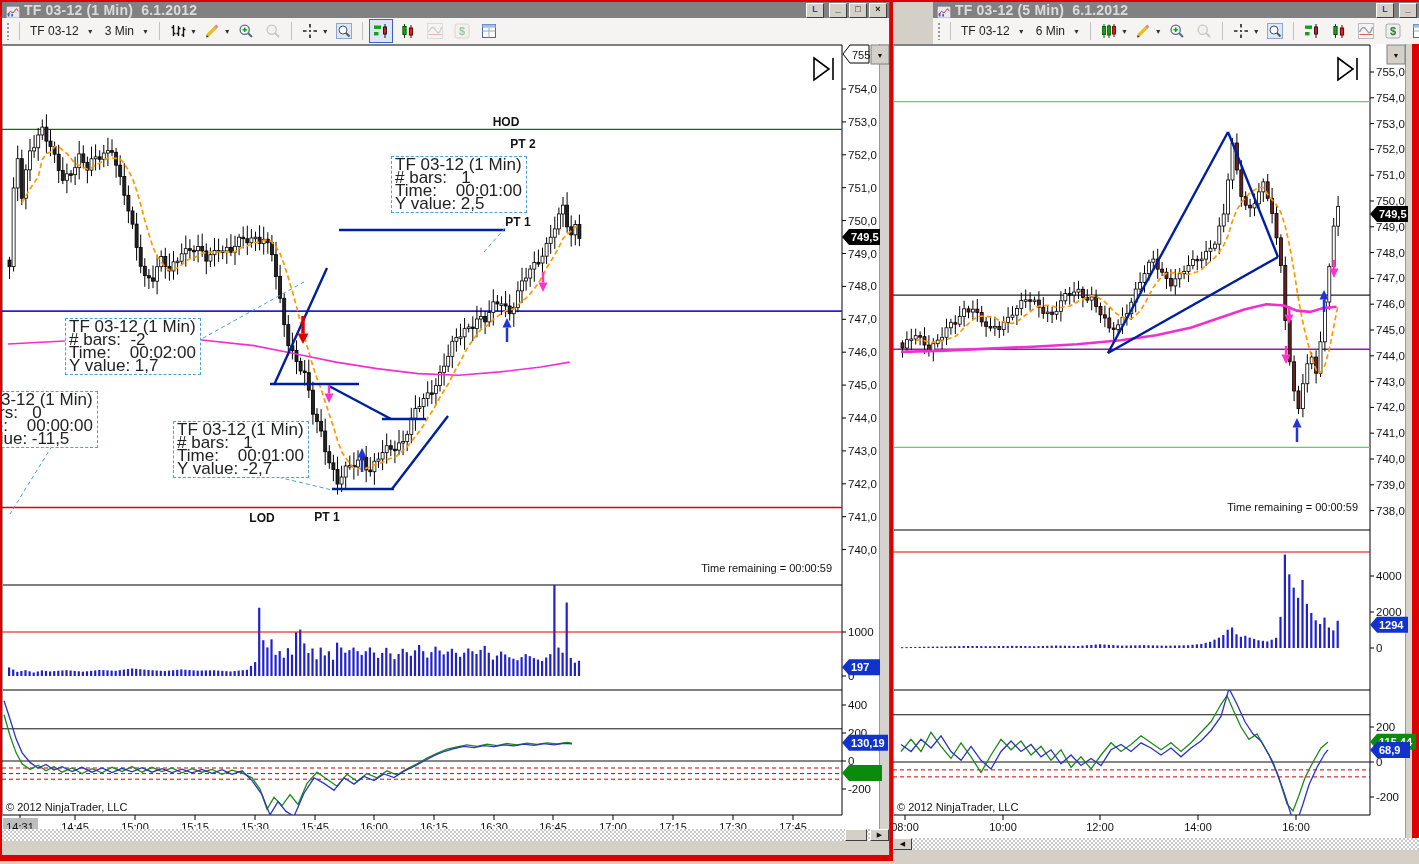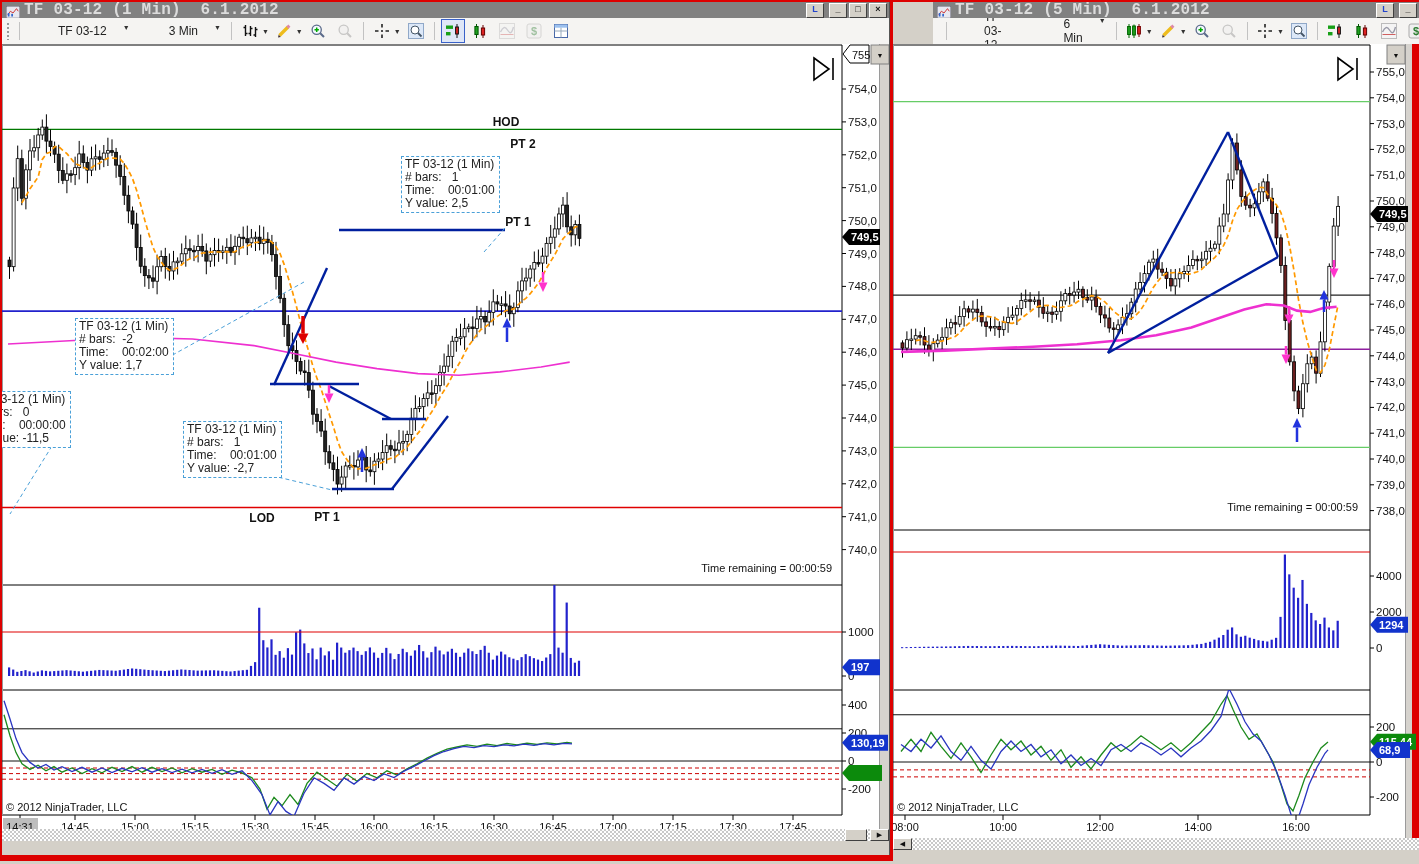--- a/index.html
+++ b/index.html
@@ -3,40 +3,40 @@
 <meta charset="utf-8">
 <style>
   html,body{margin:0;padding:0;}
   body{width:1419px;height:864px;background:#dd0000;position:relative;overflow:hidden;
        font-family:"Liberation Sans",sans-serif;}
   .window{position:absolute;top:2px;background:#d4d0c8;border-right:1px solid #555;}
   .win0{left:2px;width:887px;height:853px;}
   .win1{left:893px;width:526px;height:862px;border-right:none;padding-left:40px;}
   .titlebar{height:16px;background:#818181;display:flex;align-items:center;padding-left:4px;position:relative;}
   .tb-icon{width:14px;height:12px;margin-right:4px;flex:0 0 auto;}
-  .tb-title{font-size:16px;font-weight:bold;color:#dcdcdc;white-space:pre;letter-spacing:.2px;font-family:Liberation Mono, monospace;}
+  .tb-title{font-size:14px;font-weight:bold;color:#dcdcdc;white-space:pre;letter-spacing:.2px;}
   .tb-controls{position:absolute;right:2px;top:1px;display:flex;gap:2px;}
   .tb-btn{width:16px;height:13px;background:#d4d0c8;border:1px solid;border-color:#fff #404040 #404040 #fff;
           font-size:9px;line-height:11px;text-align:center;font-weight:bold;color:#111;}
   .tb-btn.link{color:#2244cc;margin-right:3px;}
   .toolbar{height:26px;background:#f5f4f2;border-bottom:1px solid #b8b8b8;display:flex;align-items:center;gap:3px;padding:0 4px;}
   .grip{width:5px;height:18px;margin-right:2px;
         background-image:radial-gradient(#9a9a9a 40%,transparent 45%);background-size:4px 4px;}
   .sep{width:1px;height:18px;background:#c2c2c2;margin:0 3px;}
-  .combo{display:flex;align-items:flex-start;gap:16px;font-size:12px;color:#222;padding:2px 4px;cursor:default;margin-left:28px;}
+  .combo{display:flex;align-items:center;gap:8px;font-size:12px;color:#222;padding:2px 4px;cursor:default;}
   .dd{font-size:7px;color:#333;}
   .ticon{width:22px;height:22px;display:flex;align-items:center;justify-content:center;border:1px solid transparent;}
   .ticon svg{width:16px;height:16px;}
   .ticon.disabled{opacity:.42;}
   .ticon.selected{border:1px solid #3a62c8;background:#dfe7f7;}
   .iconwrap{display:flex;align-items:center;}
   .chart{position:absolute;top:42px;left:0;right:0;height:797px;background:#fff;overflow:hidden;}
   .chart svg{position:absolute;left:0;top:0;}
-  .tooltip{position:absolute;background:#fff;border:1px dashed #4aa0d8;color:#222;font-size:12px;
-           line-height:13px;padding:1px 4px 2px 3px;white-space:pre;z-index:5;margin-left:10px;}
+  .tooltip{position:absolute;background:#fff;border:1px dashed #4aa0d8;color:#222;font-size:17px;
+           line-height:13px;padding:1px 4px 2px 3px;white-space:pre;z-index:5;}
   .hscroll{position:absolute;left:0;right:0;bottom:14px;height:12px;
      background:#fff;background-image:
        linear-gradient(45deg,#c9c9c9 25%,transparent 25%,transparent 75%,#c9c9c9 75%),
        linear-gradient(45deg,#c9c9c9 25%,transparent 25%,transparent 75%,#c9c9c9 75%);
      background-size:4px 4px;background-position:0 0,2px 2px;}
   .sb-btn{position:absolute;top:0;width:19px;height:12px;background:#d4d0c8;
           border:1px solid;border-color:#fff #404040 #404040 #fff;
           font-size:7px;line-height:10px;text-align:center;color:#111;box-sizing:border-box;}
   .sb-thumb{position:absolute;top:0;height:12px;width:22px;background:#d4d0c8;
           border:1px solid;border-color:#fff #404040 #404040 #fff;box-sizing:border-box;}

